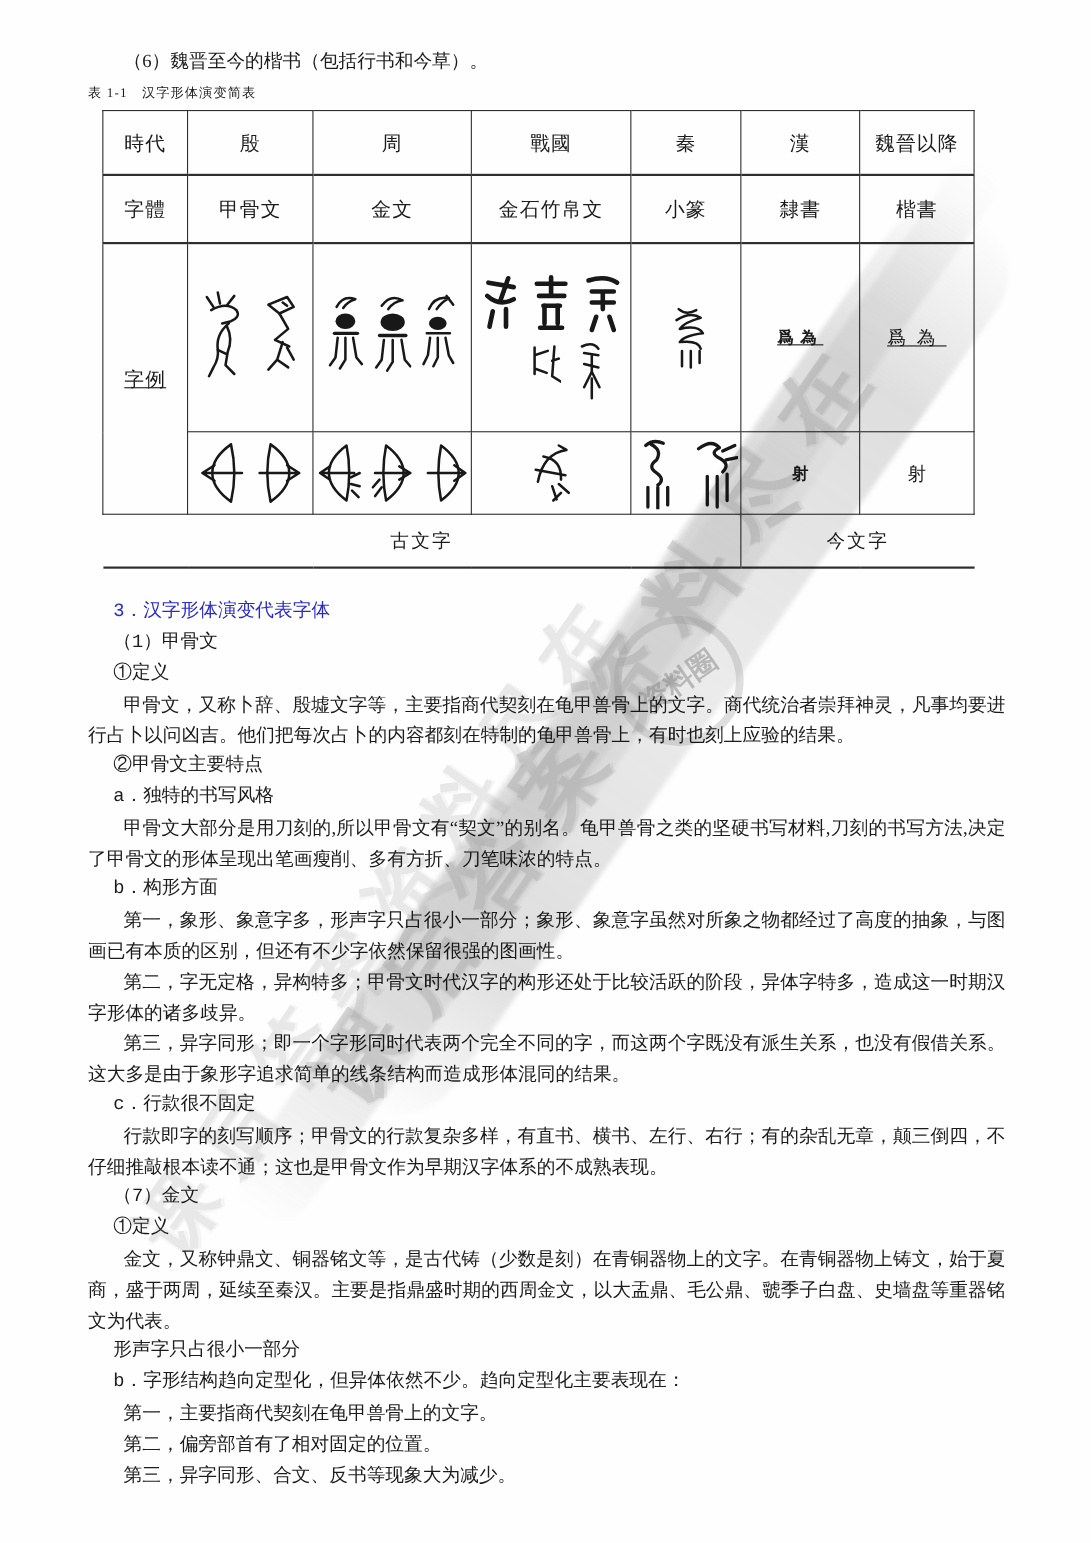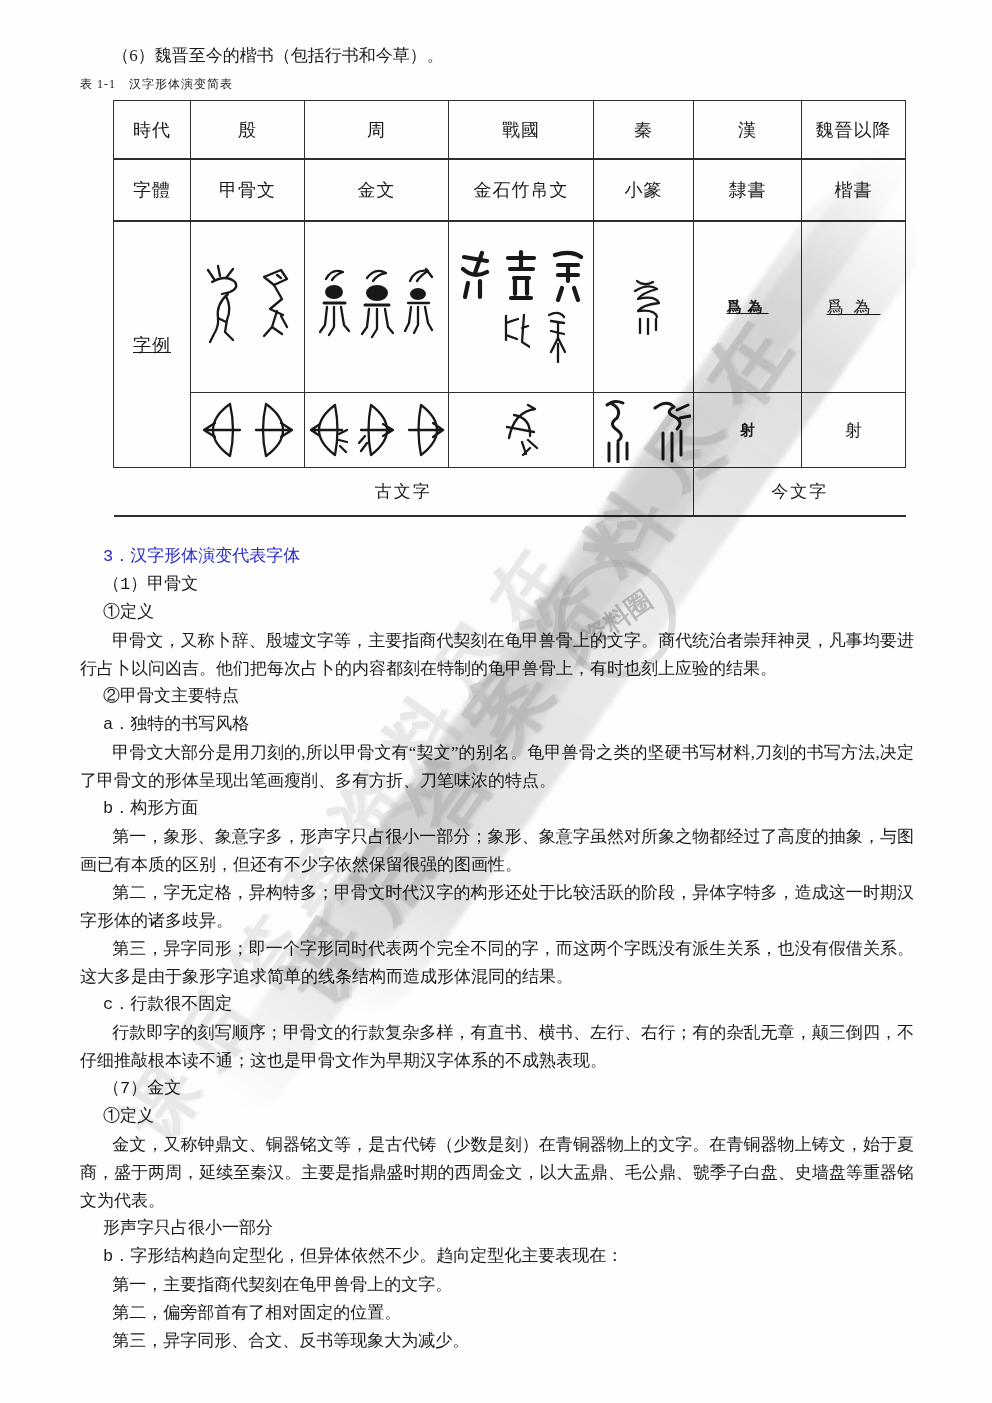--- a/index.html
+++ b/index.html
@@ -10,21 +10,21 @@
     color:var(--text,#1b1b1b);
   }
   .content{position:absolute; left:0; top:0; width:992px; padding:42px 78px 0 80px; box-sizing:border-box; z-index:1;}
   .ln{margin:0; font-size:17px; line-height:28px; text-align:justify;}
   .par{text-indent:1.9em;}
   .lbl{text-indent:1.35em;font-family:Liberation Mono, monospace;}
   .blue{color:var(--heading_blue,#2a2ac8);}
   .caption{font-size:12px; line-height:28px; text-align:left; margin:0 0 2px 0; letter-spacing:1px;}
 
   
-  table.evo{border-collapse:collapse; table-layout:fixed; width:792px; margin-left:33px;}
+  table.evo{border-collapse:collapse; table-layout:fixed; width:792px; margin-left:13px;}
   table.evo td{border:1.4px solid var(--border,#2e2e2e); text-align:center; vertical-align:middle; padding:0; overflow:hidden;}
   td.hdr{font-size:18px; letter-spacing:1px;}
   tr.r1 td{height:57px; border-top:1.8px solid var(--border,#2e2e2e); border-bottom:2px solid var(--border,#2e2e2e);}
   tr.r2 td{height:60px; border-bottom:2px solid var(--border,#2e2e2e);}
   tr.r3 td{height:170px;text-decoration:underline;}
   tr.r4 td{height:74px;}
   tr.footer td{height:47px; border-left:0; border-right:0;
     border-top:1.6px solid var(--border,#2e2e2e);
     border-bottom:2.8px solid var(--border,#2e2e2e); font-size:17px; letter-spacing:2px;}
   tr.footer td.divide{border-right:1.4px solid var(--border,#2e2e2e);}

